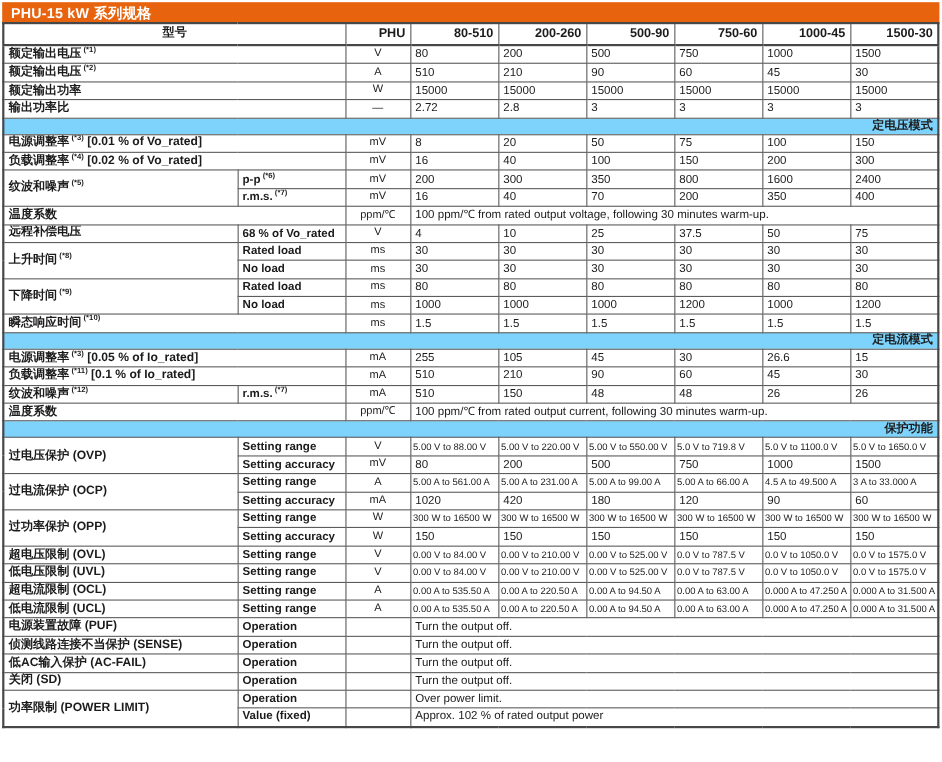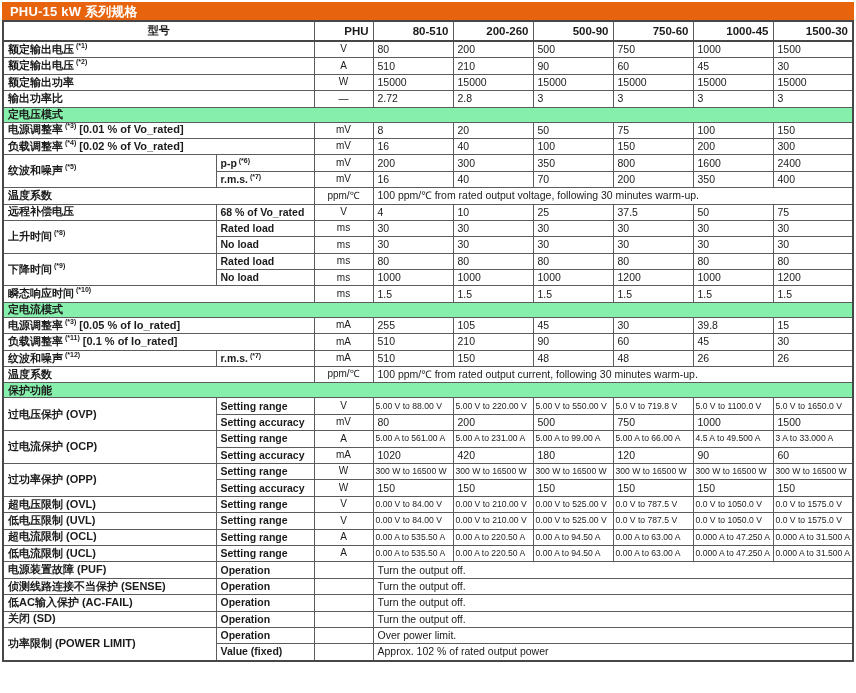--- a/index.html
+++ b/index.html
@@ -28,21 +28,21 @@
     border-bottom:2px solid #464749;
     text-align:center;
   }
   #spec-table td.center { text-align:right; }
   #spec-table td.label { font-weight:bold; font-size:11px; }
   #spec-table td.sublabel { font-weight:bold; font-size:10.5px; }
   #spec-table td.unit { text-align:center; font-size:10px; }
   #spec-table td.value { font-size:10.5px; }
   #spec-table td.value.small { font-size:8.6px; padding:0 2px; }
   #spec-table tr.section-tr td {
-    background:#86efac; font-weight:bold; font-size:11px; height:14px;
+    background:#7dd3fc; font-weight:bold; font-size:11px; height:14px;text-align:right;
   }
   #spec-table sup { font-size:7px; line-height:0; vertical-align:super; }
 </style>
 </head>
 <body>
 
 <div class="sheet">
   <div class="title-bar">
     <span>PHU-15 kW 系列规格</span>
   </div>
@@ -226,21 +226,21 @@
         <tr class="section-tr">
           <td colspan="9" class="section"><span>定电流模式</span></td>
         </tr>
         <tr>
           <td colspan="2" rowspan="1" class="label"><span>电源调整率</span><sup> (*3)</sup><span> [0.05 % of Io_rated]</span></td>
           <td class="unit">mA</td>
           <td class="value">255</td>
           <td class="value">105</td>
           <td class="value">45</td>
           <td class="value">30</td>
-          <td class="value">39.8</td>
+          <td class="value">26.6</td>
           <td class="value">15</td>
         </tr>
         <tr>
           <td colspan="2" rowspan="1" class="label"><span>负载调整率</span><sup> (*11)</sup><span> [0.1 % of Io_rated]</span></td>
           <td class="unit">mA</td>
           <td class="value">510</td>
           <td class="value">210</td>
           <td class="value">90</td>
           <td class="value">60</td>
           <td class="value">45</td>

